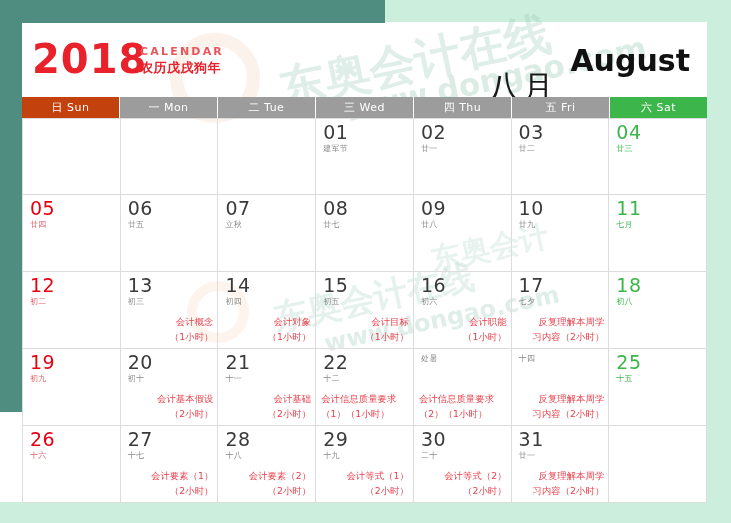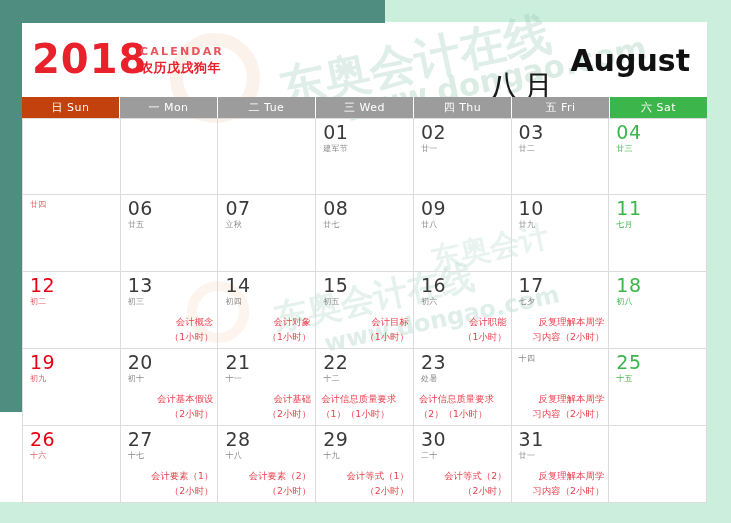--- a/index.html
+++ b/index.html
@@ -228,20 +228,21 @@
               <div class="dnum">03</div>
               <div class="dlunar">廿二</div>
             </div>
             <div class="cell sat">
               <div class="dnum">04</div>
               <div class="dlunar">廿三</div>
             </div>
           </div>
           <div class="week-row">
             <div class="cell sun">
+              <div class="dnum">05</div>
               <div class="dlunar">廿四</div>
             </div>
             <div class="cell">
               <div class="dnum">06</div>
               <div class="dlunar">廿五</div>
             </div>
             <div class="cell">
               <div class="dnum">07</div>
               <div class="dlunar">立秋</div>
             </div>
@@ -311,21 +312,20 @@
               <div class="dnum">21</div>
               <div class="dlunar">十一</div>
               <div class="evt">会计基础<br>（2小时）</div>
             </div>
             <div class="cell">
               <div class="dnum">22</div>
               <div class="dlunar">十二</div>
               <div class="evt wrap">会计信息质量要求<br>（1）（1小时）</div>
             </div>
             <div class="cell">
-              <div class="dnum">23</div>
               <div class="dlunar">处暑</div>
               <div class="evt wrap">会计信息质量要求<br>（2）（1小时）</div>
             </div>
             <div class="cell">
               <div class="dlunar">十四</div>
               <div class="evt">反复理解本周学<br>习内容（2小时）</div>
             </div>
             <div class="cell sat">
               <div class="dnum">25</div>
               <div class="dlunar">十五</div>

